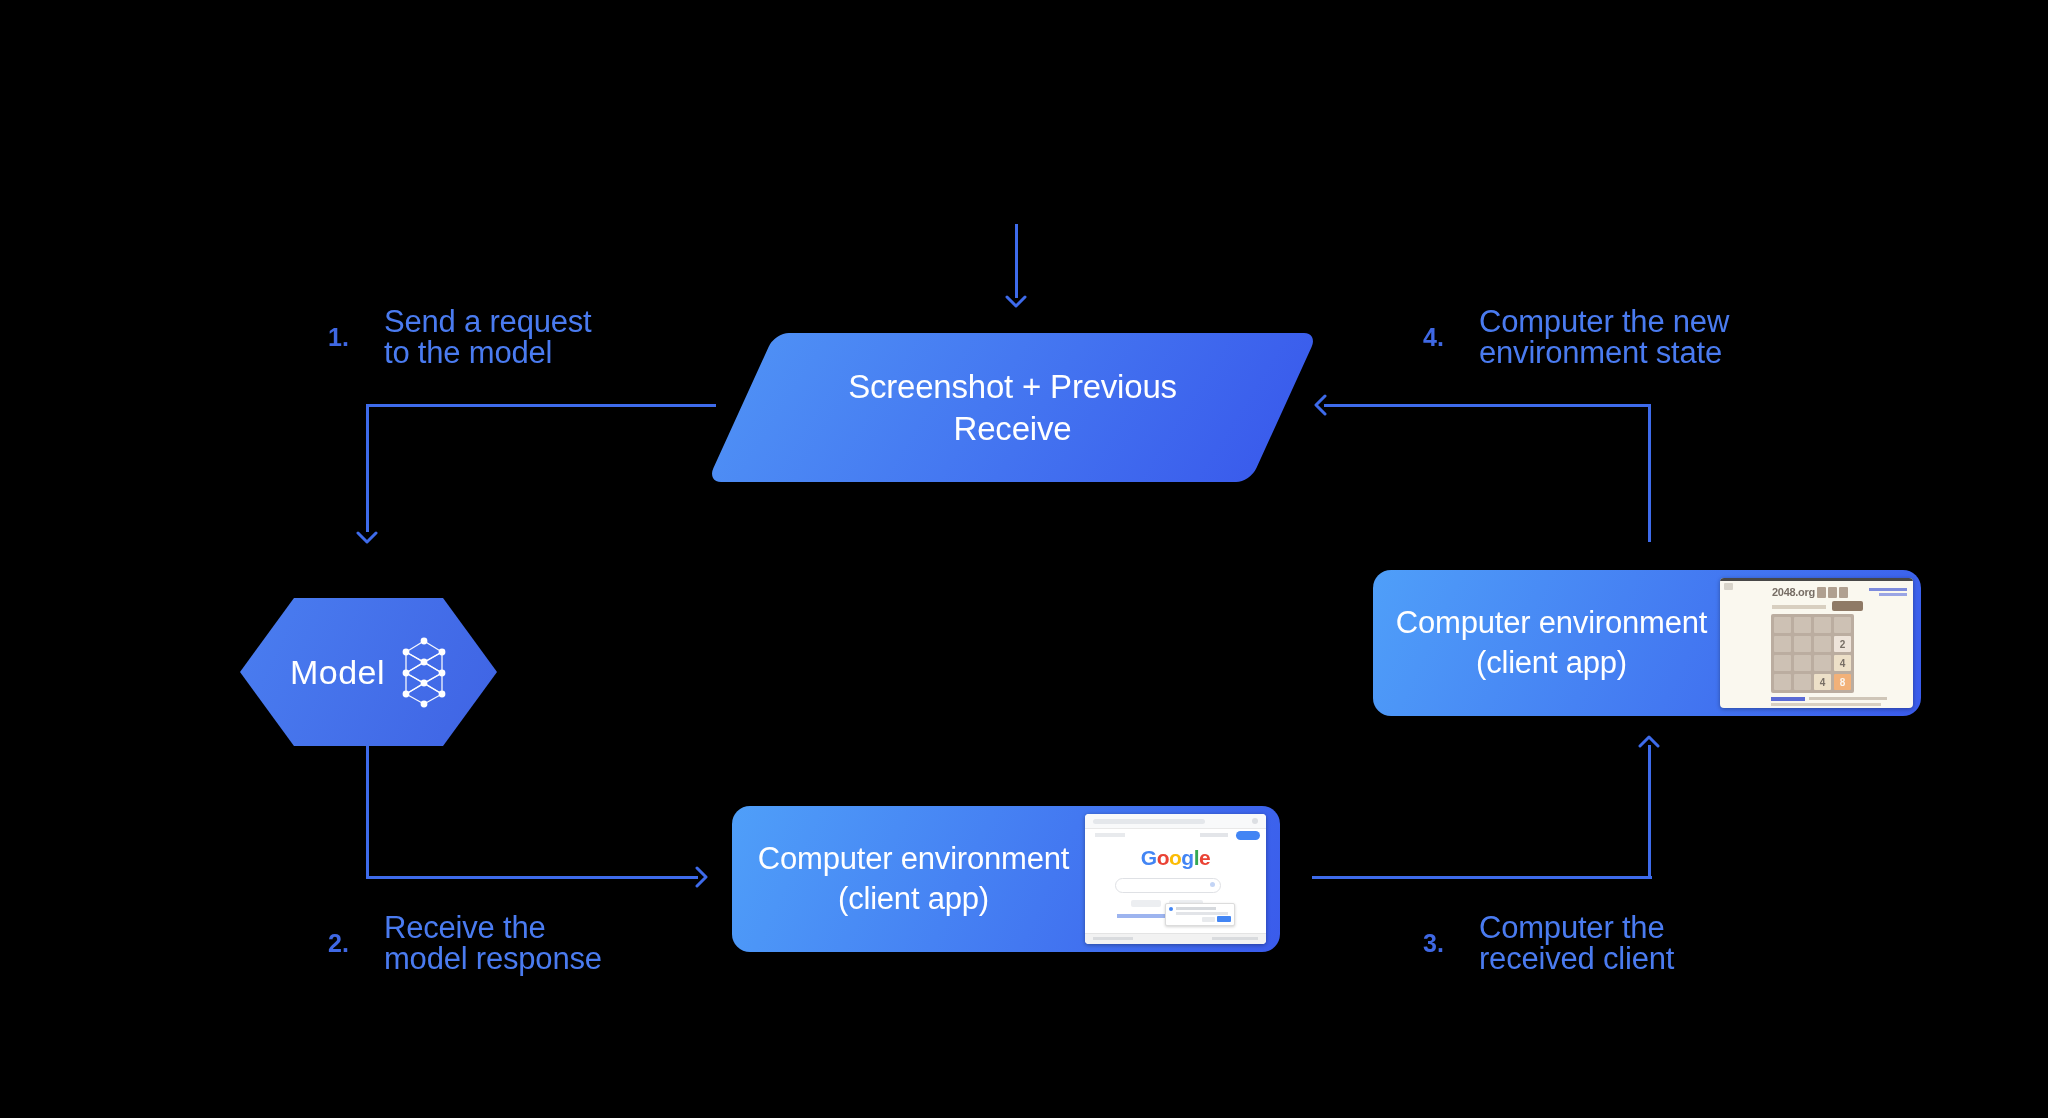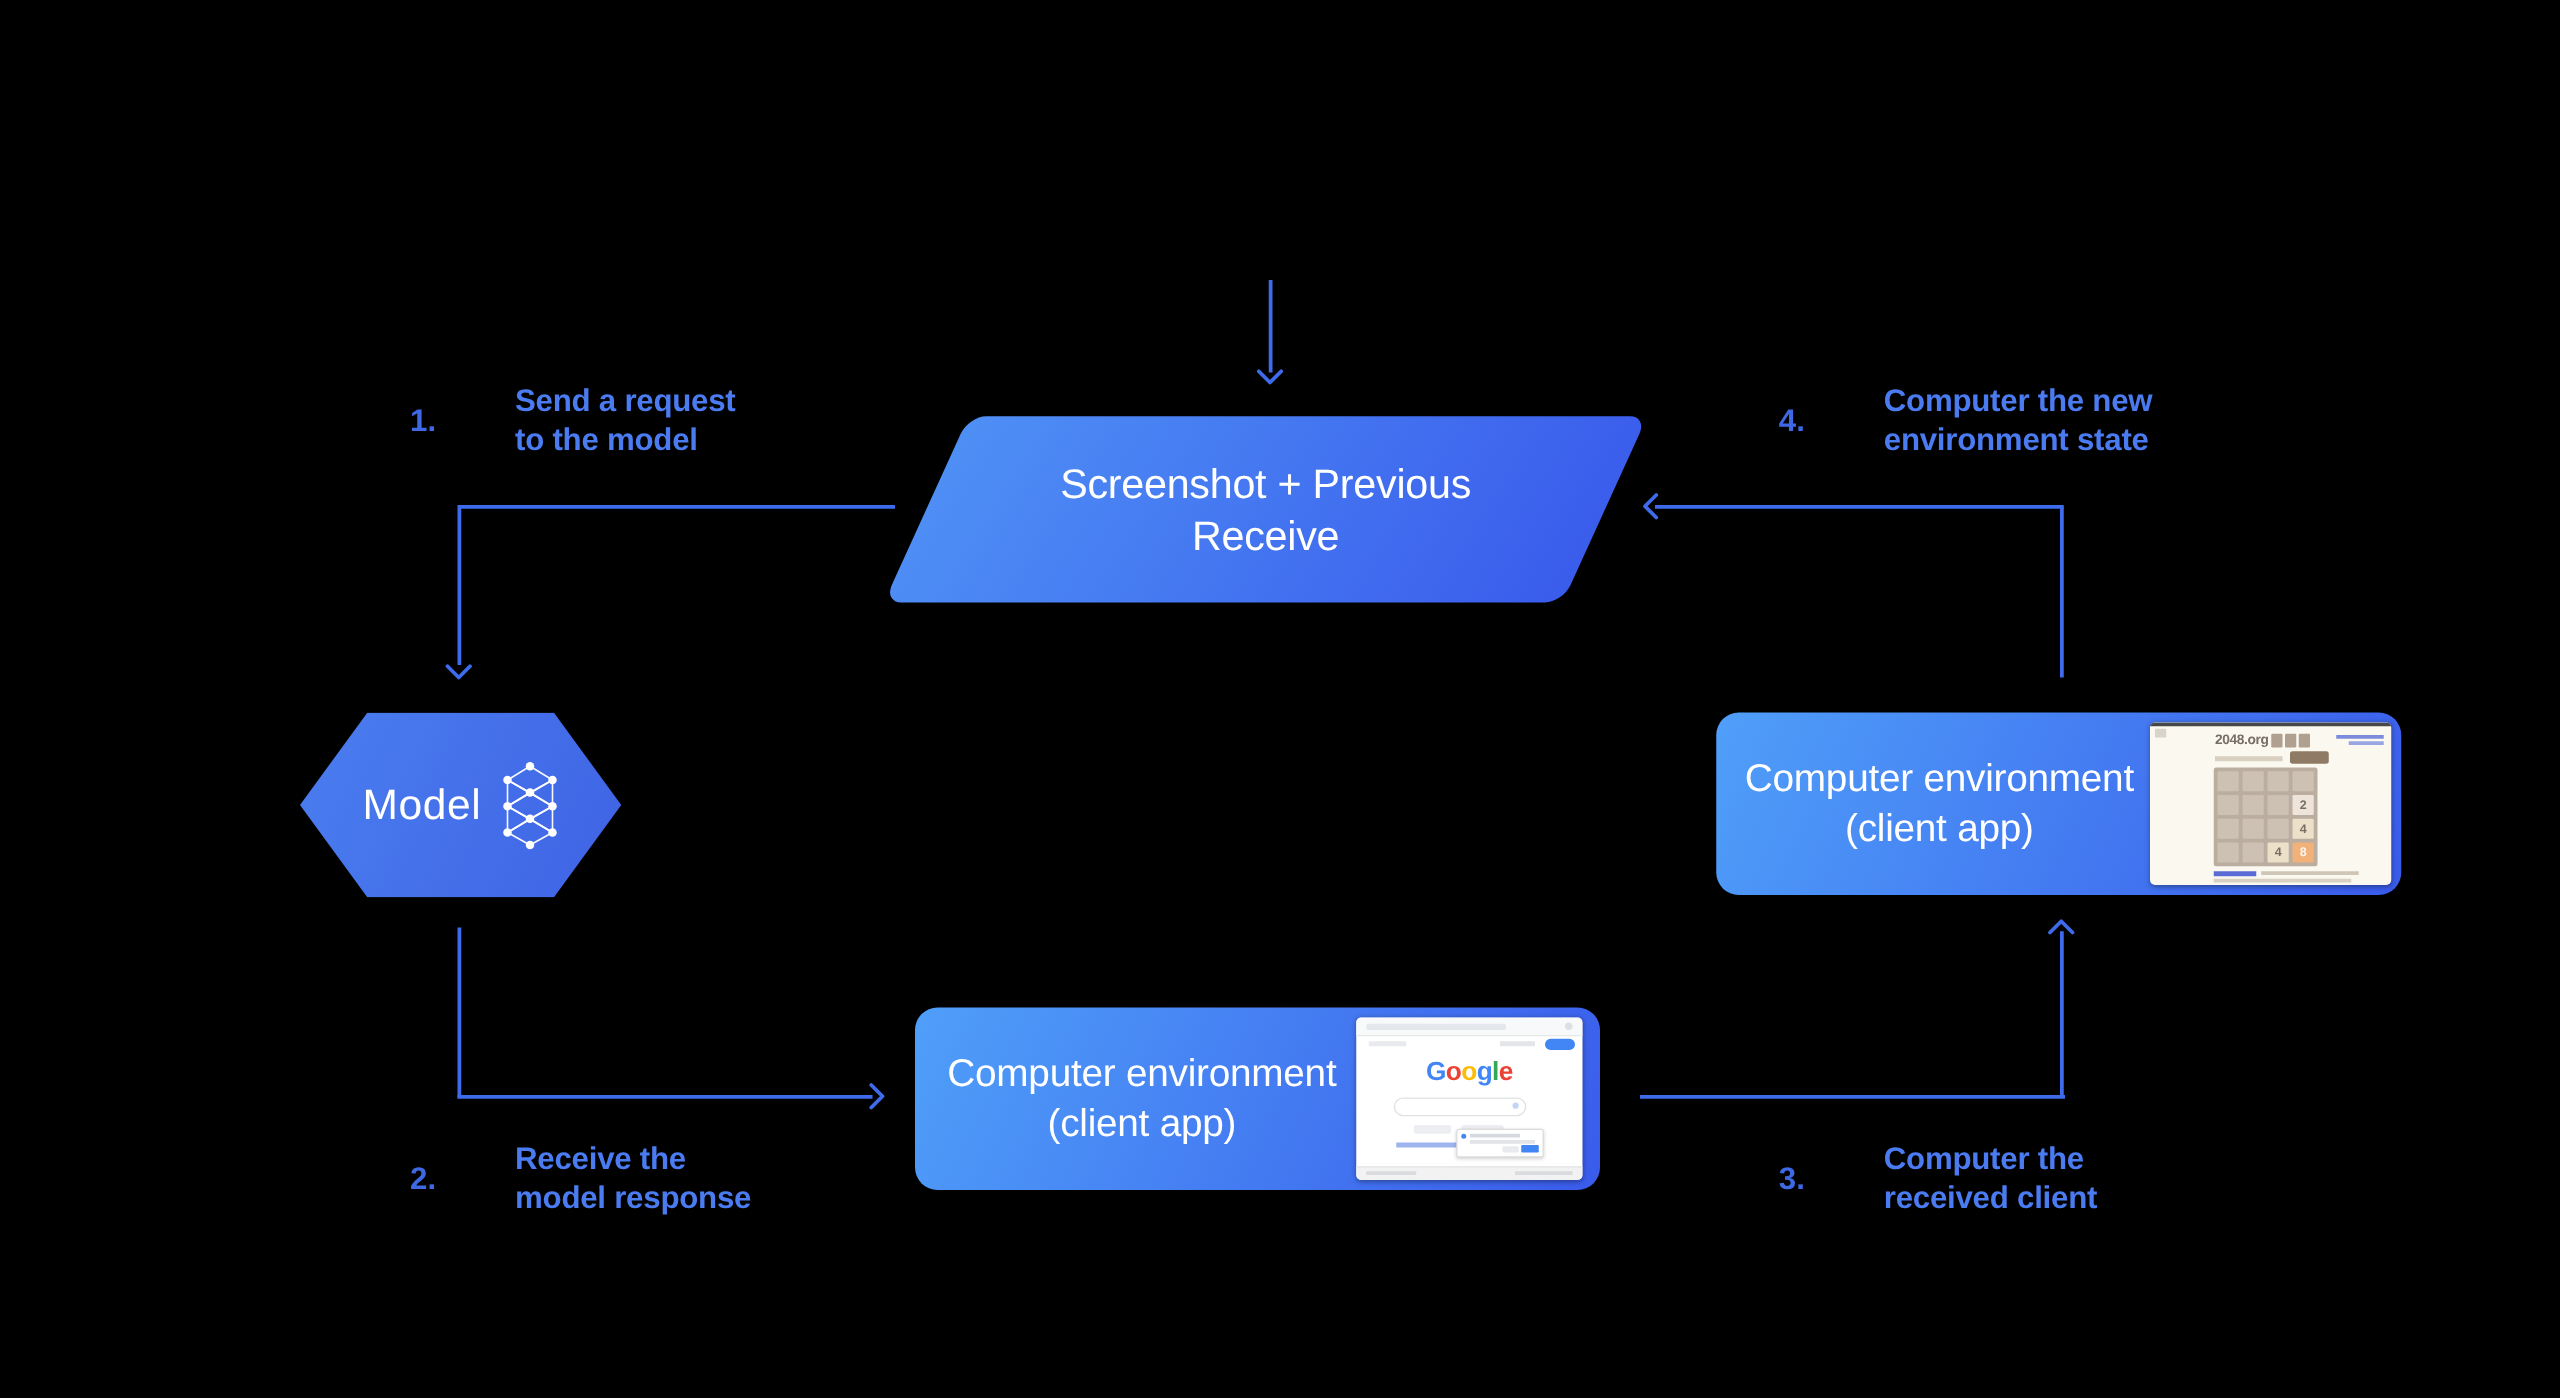--- a/index.html
+++ b/index.html
@@ -24,42 +24,42 @@
     position:absolute;left:34px;top:0;width:543px;height:149px;border-radius:14px;
     transform:skewX(-24.5deg);
     background:linear-gradient(100deg,var(--para-light,#4e8ff5),var(--para-dark,#3a5cec));
   }
   .para-text{
     position:absolute;inset:0;display:flex;flex-direction:column;align-items:center;justify-content:center;
     color:#fff;font-size:33px;line-height:42px;letter-spacing:-.2px;
   }
   
   .hex{
-    position:absolute;left:240px;top:570px;width:257px;height:148px;
+    position:absolute;left:240px;top:598px;width:257px;height:148px;
     clip-path:polygon(0 50%,21% 0,79% 0,100% 50%,79% 100%,21% 100%);
     background:linear-gradient(115deg,var(--hex-light,#4a7ef0),var(--hex-dark,#3f63e4));
     display:flex;align-items:center;justify-content:center;gap:16px;
   }
   .hex-label{color:#fff;font-size:34px;letter-spacing:.5px;}
   
   .env{
     position:absolute;width:548px;height:146px;border-radius:18px;
     background:linear-gradient(115deg,var(--box-light,#4f9ff9),var(--box-dark,#3a5beb));
     display:flex;align-items:center;
   }
   .env-bottom{left:732px;top:806px;}
   .env-right{left:1373px;top:570px;}
   .env-text{
     flex:1;display:flex;flex-direction:column;align-items:center;justify-content:center;
     color:#fff;font-size:31px;line-height:40px;letter-spacing:-.2px;padding-left:10px;
   }
   
   .step{position:absolute;display:flex;align-items:center;}
   .step-num{width:32px;font-size:25px;font-weight:700;color:var(--num,#3f68e4);}
-  .step-text{margin-left:52px;font-size:25px;line-height:31px;font-weight:700;color:var(--label-text,#4a7bf0);letter-spacing:-.2px;}
+  .step-text{margin-left:24px;font-size:31px;line-height:31px;font-weight:400;color:var(--label-text,#4a7bf0);letter-spacing:-.2px;}
   .s1{left:328px;top:306px;} .s2{left:328px;top:912px;}
   .s3{left:1423px;top:912px;} .s4{left:1423px;top:306px;}
   
   .thumb{position:relative;height:130px;border-radius:4px;overflow:hidden;align-self:center;
          box-shadow:0 1px 4px rgba(0,0,0,.35);padding-left:16px;}
   .g-thumb{width:165px;margin-right:14px;background:#fff;}
   .g-chrome{position:absolute;left:0;top:0;right:0;height:14px;background:#f8f9fa;border-bottom:1px solid #e8e8e8;}
   .g-addr{position:absolute;left:8px;top:5px;width:112px;height:5px;border-radius:3px;background:#e4e7eb;}
   .g-dot{position:absolute;top:4px;width:6px;height:6px;border-radius:50%;background:#dcdfe3;}
   .g-link-l{position:absolute;left:10px;top:19px;width:30px;height:4px;background:#e8eaed;}

